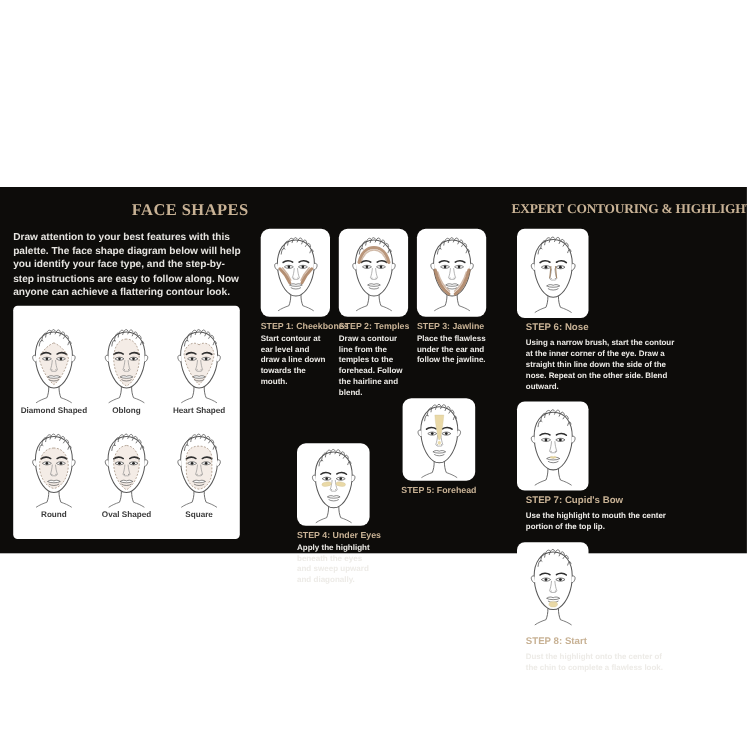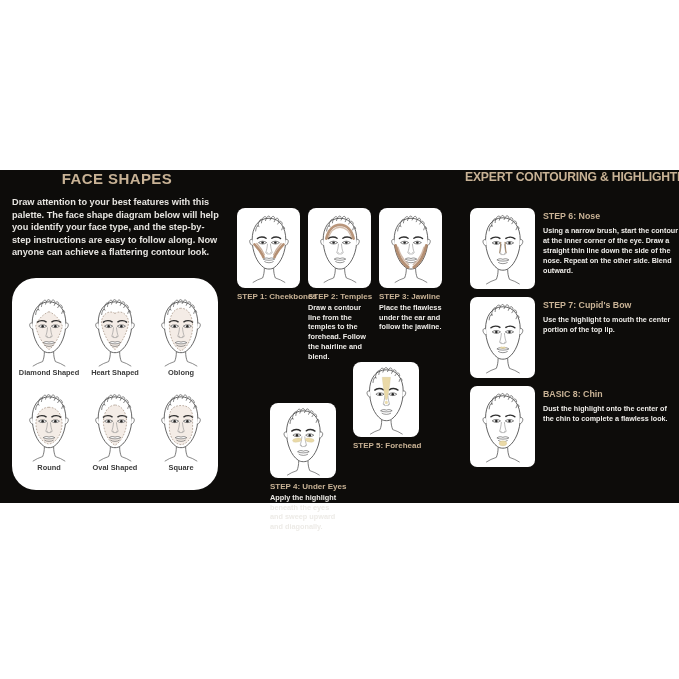--- a/index.html
+++ b/index.html
@@ -9,45 +9,45 @@
     --cream:#e9d8a3;
   }
   *{margin:0;padding:0;box-sizing:border-box;}
   body{background:#ffffff;font-family:"Liberation Sans",sans-serif;}
   .page{position:relative;width:679px;height:679px;background:#ffffff;overflow:hidden;}
   .banner{position:absolute;left:0;top:170px;width:679px;height:333px;background:#0d0c0a;}
   .panel{position:absolute;top:0;height:100%;}
   .panel-left{left:8px;width:218px;}
   .panel-mid{left:237px;width:216px;}
   .panel-right{left:465px;width:210px;}
-  .panel-title{text-align:center;font-weight:bold;color:var(--accent);}
+  .panel-title{margin-top:13px;text-align:right;font-weight:bold;color:var(--accent);font-family:Liberation Serif, serif;}
   .panel-left .panel-title{font-size:15px;letter-spacing:.4px;}
   .panel-mid .panel-title,.panel-right .panel-title{font-size:12.2px;letter-spacing:-.2px;white-space:nowrap;}
   .intro{margin:9px 4px 16px 4px;font-size:9.2px;line-height:1.36;font-weight:bold;color:#e6e4e0;}
-  .shapes-card{position:absolute;left:4px;top:108px;width:206px;height:212px;background:#ffffff;border-radius:24px;
+  .shapes-card{position:absolute;left:4px;top:108px;width:206px;height:212px;background:#ffffff;border-radius:4px;
     display:grid;grid-template-columns:repeat(3,1fr);align-content:space-evenly;justify-items:center;padding:4px 4px;}
   .shape-cell{display:flex;flex-direction:column;align-items:center;}
   .shape-fig{width:58px;height:72px;}
   .shape-fig svg{width:100%;height:100%;display:block;}
   .shape-label{margin-top:0px;font-size:7.4px;font-weight:bold;color:#3b3b3b;white-space:nowrap;}
   .steps-row{position:absolute;display:flex;}
   .row1{top:38px;left:0;gap:8px;}
   .row2{top:192px;left:33px;gap:9px;}
   .step-col{display:flex;flex-direction:column;}
   .row1 .step-col{width:63px;}
   .row2 .step-col.c4{width:74px;margin-top:41px;}
-  .row2 .step-col.c5{width:92px;}
+  .row2 .step-col.c5{width:92px;align-items:center;}
   .tile{background:#ffffff;border-radius:8px;display:flex;align-items:center;justify-content:center;flex:none;}
   .row1 .tile{width:63px;height:80px;}
   .row2 .tile{width:66px;height:75px;}
   .tile svg{width:92%;height:96%;display:block;}
   .step-heading{margin-top:4px;font-size:8px;font-weight:bold;color:var(--accent);white-space:nowrap;}
   .step-body{margin-top:2px;font-size:7.3px;line-height:1.33;font-weight:bold;color:var(--body);}
   .expert-rows{position:absolute;top:38px;left:5px;display:flex;flex-direction:column;gap:8px;}
-  .expert-row{display:flex;}
+  .expert-row{display:flex;flex-direction:column;}
   .expert-row .tile{width:65px;height:81px;border-radius:7px;}
   .expert-text{margin-left:8px;width:136px;}
   .expert-text .step-heading{margin-top:3px;font-size:8.8px;}
   .expert-text .step-body{margin-top:5px;font-size:7.2px;line-height:1.4;}
 </style>
 </head>
 <body>
 
 <div class="page">
   <div class="banner">
@@ -79,20 +79,46 @@
                 <path d="M42,84.5 C46,87.5 54,87.5 58,84.5" stroke="#4a4a4a" stroke-width="1" fill="none"></path>
                 <path d="M50,27 C40,31 30,41 27,52 C31,68 40,85 50,92.5 C60,85 69,68 73,52 C70,41 60,31 50,27 Z" fill="none" stroke="#9b8674" stroke-width="1.1" stroke-dasharray="3 2.4"></path>
               </svg>
             </div>
             <div class="shape-label">Diamond Shaped</div>
           </div>
           <div class="shape-cell">
             <div class="shape-fig">
               <svg viewBox="0 0 100 124" xmlns="http://www.w3.org/2000/svg">
                 <path d="M50,10 C31,10 21,26 21,47 C21,67 29,87 41,95 C45,98.5 55,98.5 59,95 C71,87 79,67 79,47 C79,26 69,10 50,10 Z" fill="#ffffff" stroke="#5a5a5a" stroke-width="1.6"></path>
+                <path d="M50,21 C38,21 30,33 30,52 C30,71 39,89.5 50,94.5 C61,89.5 70,71 70,52 C70,33 62,21 50,21 Z" fill="rgba(237,223,214,0.6)"></path>
+                <path d="M21.5,47 C17.5,45 15.5,49 17.5,53 C19,56 21,57.5 22.5,56.5" fill="#fff" stroke="#5a5a5a" stroke-width="1.3"></path>
+                <path d="M78.5,47 C82.5,45 84.5,49 82.5,53 C81,56 79,57.5 77.5,56.5" fill="#fff" stroke="#5a5a5a" stroke-width="1.3"></path>
+                <path d="M42,96 C42,103 41,108 39,113 M58,96 C58,103 59,108 61,113" stroke="#5a5a5a" stroke-width="1.4" fill="none"></path>
+                <path d="M39,113 C33,115 27,117.5 22,121 M61,113 C67,115 73,117.5 78,121" stroke="#5a5a5a" stroke-width="1.2" fill="none"></path>
+                <path d="M31,24 C32,15 35,10 38,12 M37,18 C38,9 42,5 45,8 M44,14 C46,6 50,4 52,8 M52,13 C55,5 59,5 60,10 M59,16 C62,8 66,8 67,14 M65,20 C69,13 72,14 73,20 M27,32 C28,24 30,21 33,24 M72,30 C74,23 76,23 77,28" stroke="#4f4f4f" stroke-width="1.2" fill="none" stroke-linecap="round"></path>
+                <path d="M30,45 C34,41.5 41,41.5 45,44.5" stroke="#2f2f2f" stroke-width="2.4" fill="none" stroke-linecap="round"></path>
+                <path d="M55,44.5 C59,41.5 66,41.5 70,45" stroke="#2f2f2f" stroke-width="2.4" fill="none" stroke-linecap="round"></path>
+                <path d="M32,52 C35.5,48.8 42.5,48.8 46,52 C42.5,55.2 35.5,55.2 32,52 Z" fill="#fff" stroke="#333" stroke-width="1"></path>
+                <circle cx="39" cy="52" r="2.1" fill="#222"></circle>
+                <path d="M54,52 C57.5,48.8 64.5,48.8 68,52 C64.5,55.2 57.5,55.2 54,52 Z" fill="#fff" stroke="#333" stroke-width="1"></path>
+                <circle cx="61" cy="52" r="2.1" fill="#222"></circle>
+                <path d="M47.5,54 C47,60 46,65 44.5,69 C45.5,71.5 48,72 50,71.5 C52,72 54.5,71.5 55.5,69 C54,65 53,60 52.5,54" stroke="#8a8a8a" stroke-width="1" fill="none"></path>
+                <circle cx="46.8" cy="69.3" r=".8" fill="#777"></circle>
+                <circle cx="53.2" cy="69.3" r=".8" fill="#777"></circle>
+                <path d="M40,80.5 C44,77.5 47.5,78.5 50,79.5 C52.5,78.5 56,77.5 60,80.5 C56,83.2 44,83.2 40,80.5 Z" fill="#fdfdfd" stroke="#4a4a4a" stroke-width="1"></path>
+                <path d="M42,84.5 C46,87.5 54,87.5 58,84.5" stroke="#4a4a4a" stroke-width="1" fill="none"></path>
+                <path d="M50,21 C38,21 30,33 30,52 C30,71 39,89.5 50,94.5 C61,89.5 70,71 70,52 C70,33 62,21 50,21 Z" fill="none" stroke="#9b8674" stroke-width="1.1" stroke-dasharray="3 2.4"></path>
+              </svg>
+            </div>
+            <div class="shape-label">Oblong</div>
+          </div>
+          <div class="shape-cell">
+            <div class="shape-fig">
+              <svg viewBox="0 0 100 124" xmlns="http://www.w3.org/2000/svg">
+                <path d="M50,10 C31,10 21,26 21,47 C21,67 29,87 41,95 C45,98.5 55,98.5 59,95 C71,87 79,67 79,47 C79,26 69,10 50,10 Z" fill="#ffffff" stroke="#5a5a5a" stroke-width="1.6"></path>
                 <path d="M50,30 C41,23.5 28,30 26.5,45 C28,61 38,81 50,92.5 C62,81 72,61 73.5,45 C72,30 59,23.5 50,30 Z" fill="rgba(237,223,214,0.6)"></path>
                 <path d="M21.5,47 C17.5,45 15.5,49 17.5,53 C19,56 21,57.5 22.5,56.5" fill="#fff" stroke="#5a5a5a" stroke-width="1.3"></path>
                 <path d="M78.5,47 C82.5,45 84.5,49 82.5,53 C81,56 79,57.5 77.5,56.5" fill="#fff" stroke="#5a5a5a" stroke-width="1.3"></path>
                 <path d="M42,96 C42,103 41,108 39,113 M58,96 C58,103 59,108 61,113" stroke="#5a5a5a" stroke-width="1.4" fill="none"></path>
                 <path d="M39,113 C33,115 27,117.5 22,121 M61,113 C67,115 73,117.5 78,121" stroke="#5a5a5a" stroke-width="1.2" fill="none"></path>
                 <path d="M31,24 C32,15 35,10 38,12 M37,18 C38,9 42,5 45,8 M44,14 C46,6 50,4 52,8 M52,13 C55,5 59,5 60,10 M59,16 C62,8 66,8 67,14 M65,20 C69,13 72,14 73,20 M27,32 C28,24 30,21 33,24 M72,30 C74,23 76,23 77,28" stroke="#4f4f4f" stroke-width="1.2" fill="none" stroke-linecap="round"></path>
                 <path d="M30,45 C34,41.5 41,41.5 45,44.5" stroke="#2f2f2f" stroke-width="2.4" fill="none" stroke-linecap="round"></path>
                 <path d="M55,44.5 C59,41.5 66,41.5 70,45" stroke="#2f2f2f" stroke-width="2.4" fill="none" stroke-linecap="round"></path>
                 <path d="M32,52 C35.5,48.8 42.5,48.8 46,52 C42.5,55.2 35.5,55.2 32,52 Z" fill="#fff" stroke="#333" stroke-width="1"></path>
                 <circle cx="39" cy="52" r="2.1" fill="#222"></circle>
@@ -100,46 +126,20 @@
                 <circle cx="61" cy="52" r="2.1" fill="#222"></circle>
                 <path d="M47.5,54 C47,60 46,65 44.5,69 C45.5,71.5 48,72 50,71.5 C52,72 54.5,71.5 55.5,69 C54,65 53,60 52.5,54" stroke="#8a8a8a" stroke-width="1" fill="none"></path>
                 <circle cx="46.8" cy="69.3" r=".8" fill="#777"></circle>
                 <circle cx="53.2" cy="69.3" r=".8" fill="#777"></circle>
                 <path d="M40,80.5 C44,77.5 47.5,78.5 50,79.5 C52.5,78.5 56,77.5 60,80.5 C56,83.2 44,83.2 40,80.5 Z" fill="#fdfdfd" stroke="#4a4a4a" stroke-width="1"></path>
                 <path d="M42,84.5 C46,87.5 54,87.5 58,84.5" stroke="#4a4a4a" stroke-width="1" fill="none"></path>
                 <path d="M50,30 C41,23.5 28,30 26.5,45 C28,61 38,81 50,92.5 C62,81 72,61 73.5,45 C72,30 59,23.5 50,30 Z" fill="none" stroke="#9b8674" stroke-width="1.1" stroke-dasharray="3 2.4"></path>
               </svg>
             </div>
             <div class="shape-label">Heart Shaped</div>
-          </div>
-          <div class="shape-cell">
-            <div class="shape-fig">
-              <svg viewBox="0 0 100 124" xmlns="http://www.w3.org/2000/svg">
-                <path d="M50,10 C31,10 21,26 21,47 C21,67 29,87 41,95 C45,98.5 55,98.5 59,95 C71,87 79,67 79,47 C79,26 69,10 50,10 Z" fill="#ffffff" stroke="#5a5a5a" stroke-width="1.6"></path>
-                <path d="M50,21 C38,21 30,33 30,52 C30,71 39,89.5 50,94.5 C61,89.5 70,71 70,52 C70,33 62,21 50,21 Z" fill="rgba(237,223,214,0.6)"></path>
-                <path d="M21.5,47 C17.5,45 15.5,49 17.5,53 C19,56 21,57.5 22.5,56.5" fill="#fff" stroke="#5a5a5a" stroke-width="1.3"></path>
-                <path d="M78.5,47 C82.5,45 84.5,49 82.5,53 C81,56 79,57.5 77.5,56.5" fill="#fff" stroke="#5a5a5a" stroke-width="1.3"></path>
-                <path d="M42,96 C42,103 41,108 39,113 M58,96 C58,103 59,108 61,113" stroke="#5a5a5a" stroke-width="1.4" fill="none"></path>
-                <path d="M39,113 C33,115 27,117.5 22,121 M61,113 C67,115 73,117.5 78,121" stroke="#5a5a5a" stroke-width="1.2" fill="none"></path>
-                <path d="M31,24 C32,15 35,10 38,12 M37,18 C38,9 42,5 45,8 M44,14 C46,6 50,4 52,8 M52,13 C55,5 59,5 60,10 M59,16 C62,8 66,8 67,14 M65,20 C69,13 72,14 73,20 M27,32 C28,24 30,21 33,24 M72,30 C74,23 76,23 77,28" stroke="#4f4f4f" stroke-width="1.2" fill="none" stroke-linecap="round"></path>
-                <path d="M30,45 C34,41.5 41,41.5 45,44.5" stroke="#2f2f2f" stroke-width="2.4" fill="none" stroke-linecap="round"></path>
-                <path d="M55,44.5 C59,41.5 66,41.5 70,45" stroke="#2f2f2f" stroke-width="2.4" fill="none" stroke-linecap="round"></path>
-                <path d="M32,52 C35.5,48.8 42.5,48.8 46,52 C42.5,55.2 35.5,55.2 32,52 Z" fill="#fff" stroke="#333" stroke-width="1"></path>
-                <circle cx="39" cy="52" r="2.1" fill="#222"></circle>
-                <path d="M54,52 C57.5,48.8 64.5,48.8 68,52 C64.5,55.2 57.5,55.2 54,52 Z" fill="#fff" stroke="#333" stroke-width="1"></path>
-                <circle cx="61" cy="52" r="2.1" fill="#222"></circle>
-                <path d="M47.5,54 C47,60 46,65 44.5,69 C45.5,71.5 48,72 50,71.5 C52,72 54.5,71.5 55.5,69 C54,65 53,60 52.5,54" stroke="#8a8a8a" stroke-width="1" fill="none"></path>
-                <circle cx="46.8" cy="69.3" r=".8" fill="#777"></circle>
-                <circle cx="53.2" cy="69.3" r=".8" fill="#777"></circle>
-                <path d="M40,80.5 C44,77.5 47.5,78.5 50,79.5 C52.5,78.5 56,77.5 60,80.5 C56,83.2 44,83.2 40,80.5 Z" fill="#fdfdfd" stroke="#4a4a4a" stroke-width="1"></path>
-                <path d="M42,84.5 C46,87.5 54,87.5 58,84.5" stroke="#4a4a4a" stroke-width="1" fill="none"></path>
-                <path d="M50,21 C38,21 30,33 30,52 C30,71 39,89.5 50,94.5 C61,89.5 70,71 70,52 C70,33 62,21 50,21 Z" fill="none" stroke="#9b8674" stroke-width="1.1" stroke-dasharray="3 2.4"></path>
-              </svg>
-            </div>
-            <div class="shape-label">Oblong</div>
           </div>
           <div class="shape-cell">
             <div class="shape-fig">
               <svg viewBox="0 0 100 124" xmlns="http://www.w3.org/2000/svg">
                 <path d="M50,10 C31,10 21,26 21,47 C21,67 29,87 41,95 C45,98.5 55,98.5 59,95 C71,87 79,67 79,47 C79,26 69,10 50,10 Z" fill="#ffffff" stroke="#5a5a5a" stroke-width="1.6"></path>
                 <path d="M50,28 C36.5,28 27.5,40 27.5,56 C27.5,73 37,89 50,91.5 C63,89 72.5,73 72.5,56 C72.5,40 63.5,28 50,28 Z" fill="rgba(237,223,214,0.6)"></path>
                 <path d="M21.5,47 C17.5,45 15.5,49 17.5,53 C19,56 21,57.5 22.5,56.5" fill="#fff" stroke="#5a5a5a" stroke-width="1.3"></path>
                 <path d="M78.5,47 C82.5,45 84.5,49 82.5,53 C81,56 79,57.5 77.5,56.5" fill="#fff" stroke="#5a5a5a" stroke-width="1.3"></path>
                 <path d="M42,96 C42,103 41,108 39,113 M58,96 C58,103 59,108 61,113" stroke="#5a5a5a" stroke-width="1.4" fill="none"></path>
                 <path d="M39,113 C33,115 27,117.5 22,121 M61,113 C67,115 73,117.5 78,121" stroke="#5a5a5a" stroke-width="1.2" fill="none"></path>
@@ -239,20 +239,21 @@
                 <path d="M42,84.5 C46,87.5 54,87.5 58,84.5" stroke="#4a4a4a" stroke-width="1" fill="none"></path>
                 <g stroke="#a87c5b" stroke-linecap="round" fill="none" opacity="0.85">
                   <path d="M25,55 C31,61 37,69 40.5,77" stroke-width="4.6"></path>
                   <path d="M29,53.5 C34,59 39,66 42,73" stroke-width="2.2" opacity="0.7"></path>
                   <path d="M75,55 C69,61 63,69 59.5,77" stroke-width="4.6"></path>
                   <path d="M71,53.5 C66,59 61,66 58,73" stroke-width="2.2" opacity="0.7"></path>
                 </g>
               </svg>
             </div>
             <div class="step-heading">STEP 1: Cheekbones</div>
+            <div class="step-body">Start contour at ear level and draw a line down towards the mouth.</div>
           </div>
           <div class="step-col">
             <div class="tile">
               <svg viewBox="0 0 100 124" xmlns="http://www.w3.org/2000/svg">
                 <path d="M50,10 C31,10 21,26 21,47 C21,67 29,87 41,95 C45,98.5 55,98.5 59,95 C71,87 79,67 79,47 C79,26 69,10 50,10 Z" fill="#ffffff" stroke="#5a5a5a" stroke-width="1.6"></path>
                 <path d="M21.5,47 C17.5,45 15.5,49 17.5,53 C19,56 21,57.5 22.5,56.5" fill="#fff" stroke="#5a5a5a" stroke-width="1.3"></path>
                 <path d="M78.5,47 C82.5,45 84.5,49 82.5,53 C81,56 79,57.5 77.5,56.5" fill="#fff" stroke="#5a5a5a" stroke-width="1.3"></path>
                 <path d="M42,96 C42,103 41,108 39,113 M58,96 C58,103 59,108 61,113" stroke="#5a5a5a" stroke-width="1.4" fill="none"></path>
                 <path d="M39,113 C33,115 27,117.5 22,121 M61,113 C67,115 73,117.5 78,121" stroke="#5a5a5a" stroke-width="1.2" fill="none"></path>
                 <path d="M31,24 C32,15 35,10 38,12 M37,18 C38,9 42,5 45,8 M44,14 C46,6 50,4 52,8 M52,13 C55,5 59,5 60,10 M59,16 C62,8 66,8 67,14 M65,20 C69,13 72,14 73,20 M27,32 C28,24 30,21 33,24 M72,30 C74,23 76,23 77,28" stroke="#4f4f4f" stroke-width="1.2" fill="none" stroke-linecap="round"></path>
@@ -446,21 +447,21 @@
                 <circle cx="61" cy="52" r="2.1" fill="#222"></circle>
                 <path d="M47.5,54 C47,60 46,65 44.5,69 C45.5,71.5 48,72 50,71.5 C52,72 54.5,71.5 55.5,69 C54,65 53,60 52.5,54" stroke="#8a8a8a" stroke-width="1" fill="none"></path>
                 <circle cx="46.8" cy="69.3" r=".8" fill="#777"></circle>
                 <circle cx="53.2" cy="69.3" r=".8" fill="#777"></circle>
                 <path d="M40,80.5 C44,77.5 47.5,78.5 50,79.5 C52.5,78.5 56,77.5 60,80.5 C56,83.2 44,83.2 40,80.5 Z" fill="#fdfdfd" stroke="#4a4a4a" stroke-width="1"></path>
                 <path d="M42,84.5 C46,87.5 54,87.5 58,84.5" stroke="#4a4a4a" stroke-width="1" fill="none"></path>
                 <ellipse cx="50" cy="89.5" rx="6.5" ry="4.3" fill="#e9d8a3" opacity="0.95" stroke="#cfbf8e" stroke-width="0.5"></ellipse>
               </svg>
             </div>
             <div class="expert-text">
-              <div class="step-heading">BASIC 8: Chin</div>
+              <div class="step-heading">STEP 8: Start</div>
               <div class="step-body">Dust the highlight onto the center of the chin to complete a flawless look.</div>
             </div>
           </div>
         </div>
     </div>
 
   </div>
 </div>
 
 </body></html>

